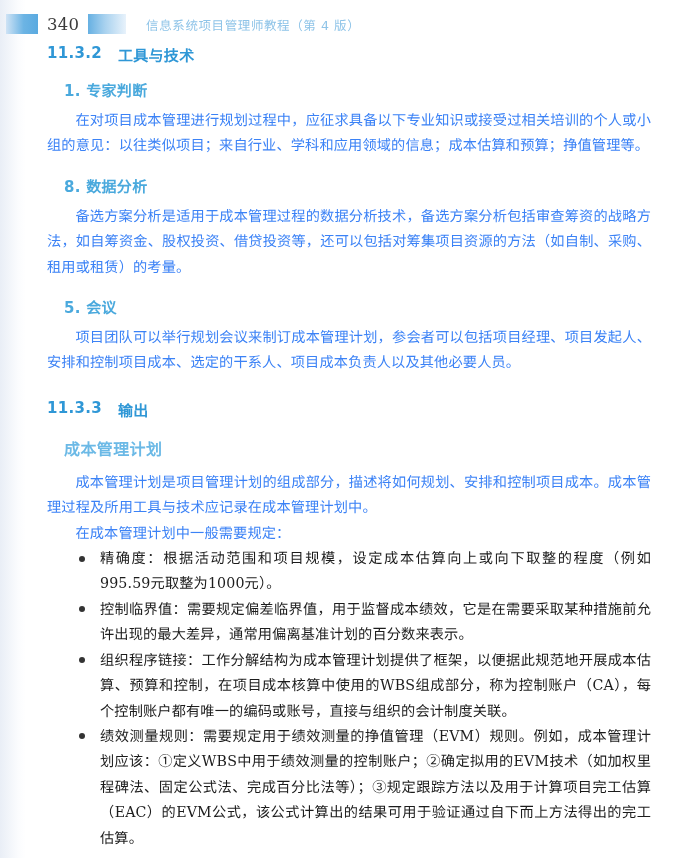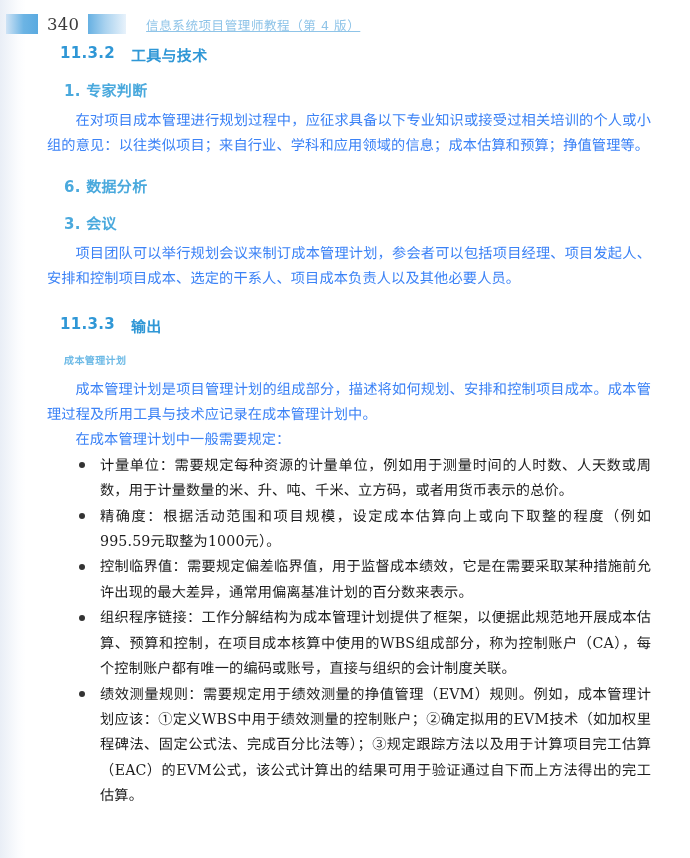--- a/index.html
+++ b/index.html
@@ -60,61 +60,60 @@
     letter-spacing: .2px;
     text-align: right;
   }
   .hdr-title {
     font-family: "DejaVu Sans", "Liberation Sans", sans-serif;
     font-size: 12.5px;
     color: #8fc4e8;
     margin-left: 20px;
     letter-spacing: .6px;
     white-space: nowrap;
-    text-decoration: underline;
   }
 
   
   .content {
     position: absolute;
     left: 47px;
     top: 44px;
     width: 604px;
   }
 
   
   .h-sec {
     font-family: "DejaVu Sans", "Liberation Sans", sans-serif;
     font-weight: bold;
     font-size: 15px;
     color: #2f97d6;
     letter-spacing: .3px;
     white-space: nowrap;
     display: flex;
   }
-  .h-sec .num { margin-right: 16px; margin-left: 13px; }
+  .h-sec .num { margin-right: 16px; }
   .h-sec-1 { margin: 0 0 14px 0; }
   .h-sec-2 { margin: 23px 0 16px 0; text-align: right; }
 
   
   .h-sub {
     font-family: "DejaVu Sans", "Liberation Sans", sans-serif;
     font-weight: bold;
     font-size: 15px;
     color: #4aa9dd;
     letter-spacing: .3px;
     margin: 0 0 8px 17px;
   }
   .h-sub.spaced { margin-top: 16px; }
 
   
   .h-out {
     font-family: "DejaVu Sans", "Liberation Sans", sans-serif;
     font-weight: bold;
-    font-size: 10px;
+    font-size: 16px;
     color: #6bb9e6;
     letter-spacing: .4px;
     margin: 0 0 10px 17px;
   }
 
   
   p.body {
     margin: 0 0 2px 0;
     font-size: 14.2px;
     line-height: 25.4px;
@@ -168,41 +167,38 @@
 <div class="content">
 
   <h2 class="h-sec h-sec-1">
     <span class="num">11.3.2</span>
     <span class="txt">工具与技术</span>
   </h2>
 
   <h3 class="h-sub">1. 专家判断</h3>
   <p class="body">在对项目成本管理进行规划过程中，应征求具备以下专业知识或接受过相关培训的个人或小组的意见：以往类似项目；来自行业、学科和应用领域的信息；成本估算和预算；挣值管理等。</p>
 
-  <h3 class="h-sub spaced">6. 数据分析</h3>
-
-  <h3 class="h-sub spaced">3. 会议</h3>
+  <h3 class="h-sub spaced">8. 数据分析</h3>
+  <p class="body">备选方案分析是适用于成本管理过程的数据分析技术，备选方案分析包括审查筹资的战略方法，如自筹资金、股权投资、借贷投资等，还可以包括对筹集项目资源的方法（如自制、采购、租用或租赁）的考量。</p>
+
+  <h3 class="h-sub spaced">5. 会议</h3>
   <p class="body">项目团队可以举行规划会议来制订成本管理计划，参会者可以包括项目经理、项目发起人、安排和控制项目成本、选定的干系人、项目成本负责人以及其他必要人员。</p>
 
   <h2 class="h-sec h-sec-2">
     <span class="num">11.3.3</span>
     <span class="txt">输出</span>
   </h2>
 
   <h4 class="h-out">成本管理计划</h4>
   <p class="body tight">成本管理计划是项目管理计划的组成部分，描述将如何规划、安排和控制项目成本。成本管理过程及所用工具与技术应记录在成本管理计划中。</p>
   <p class="body tight">在成本管理计划中一般需要规定：</p>
 
   <ul class="bullets">
     <li>
       <span class="dot"></span>
-      <span>计量单位：需要规定每种资源的计量单位，例如用于测量时间的人时数、人天数或周数，用于计量数量的米、升、吨、千米、立方码，或者用货币表示的总价。</span>
-    </li>
-    <li>
-      <span class="dot"></span>
       <span>精确度：根据活动范围和项目规模，设定成本估算向上或向下取整的程度（例如995.59元取整为1000元）。</span>
     </li>
     <li>
       <span class="dot"></span>
       <span>控制临界值：需要规定偏差临界值，用于监督成本绩效，它是在需要采取某种措施前允许出现的最大差异，通常用偏离基准计划的百分数来表示。</span>
     </li>
     <li>
       <span class="dot"></span>
       <span>组织程序链接：工作分解结构为成本管理计划提供了框架，以便据此规范地开展成本估算、预算和控制，在项目成本核算中使用的WBS组成部分，称为控制账户（CA），每个控制账户都有唯一的编码或账号，直接与组织的会计制度关联。</span>
     </li>

